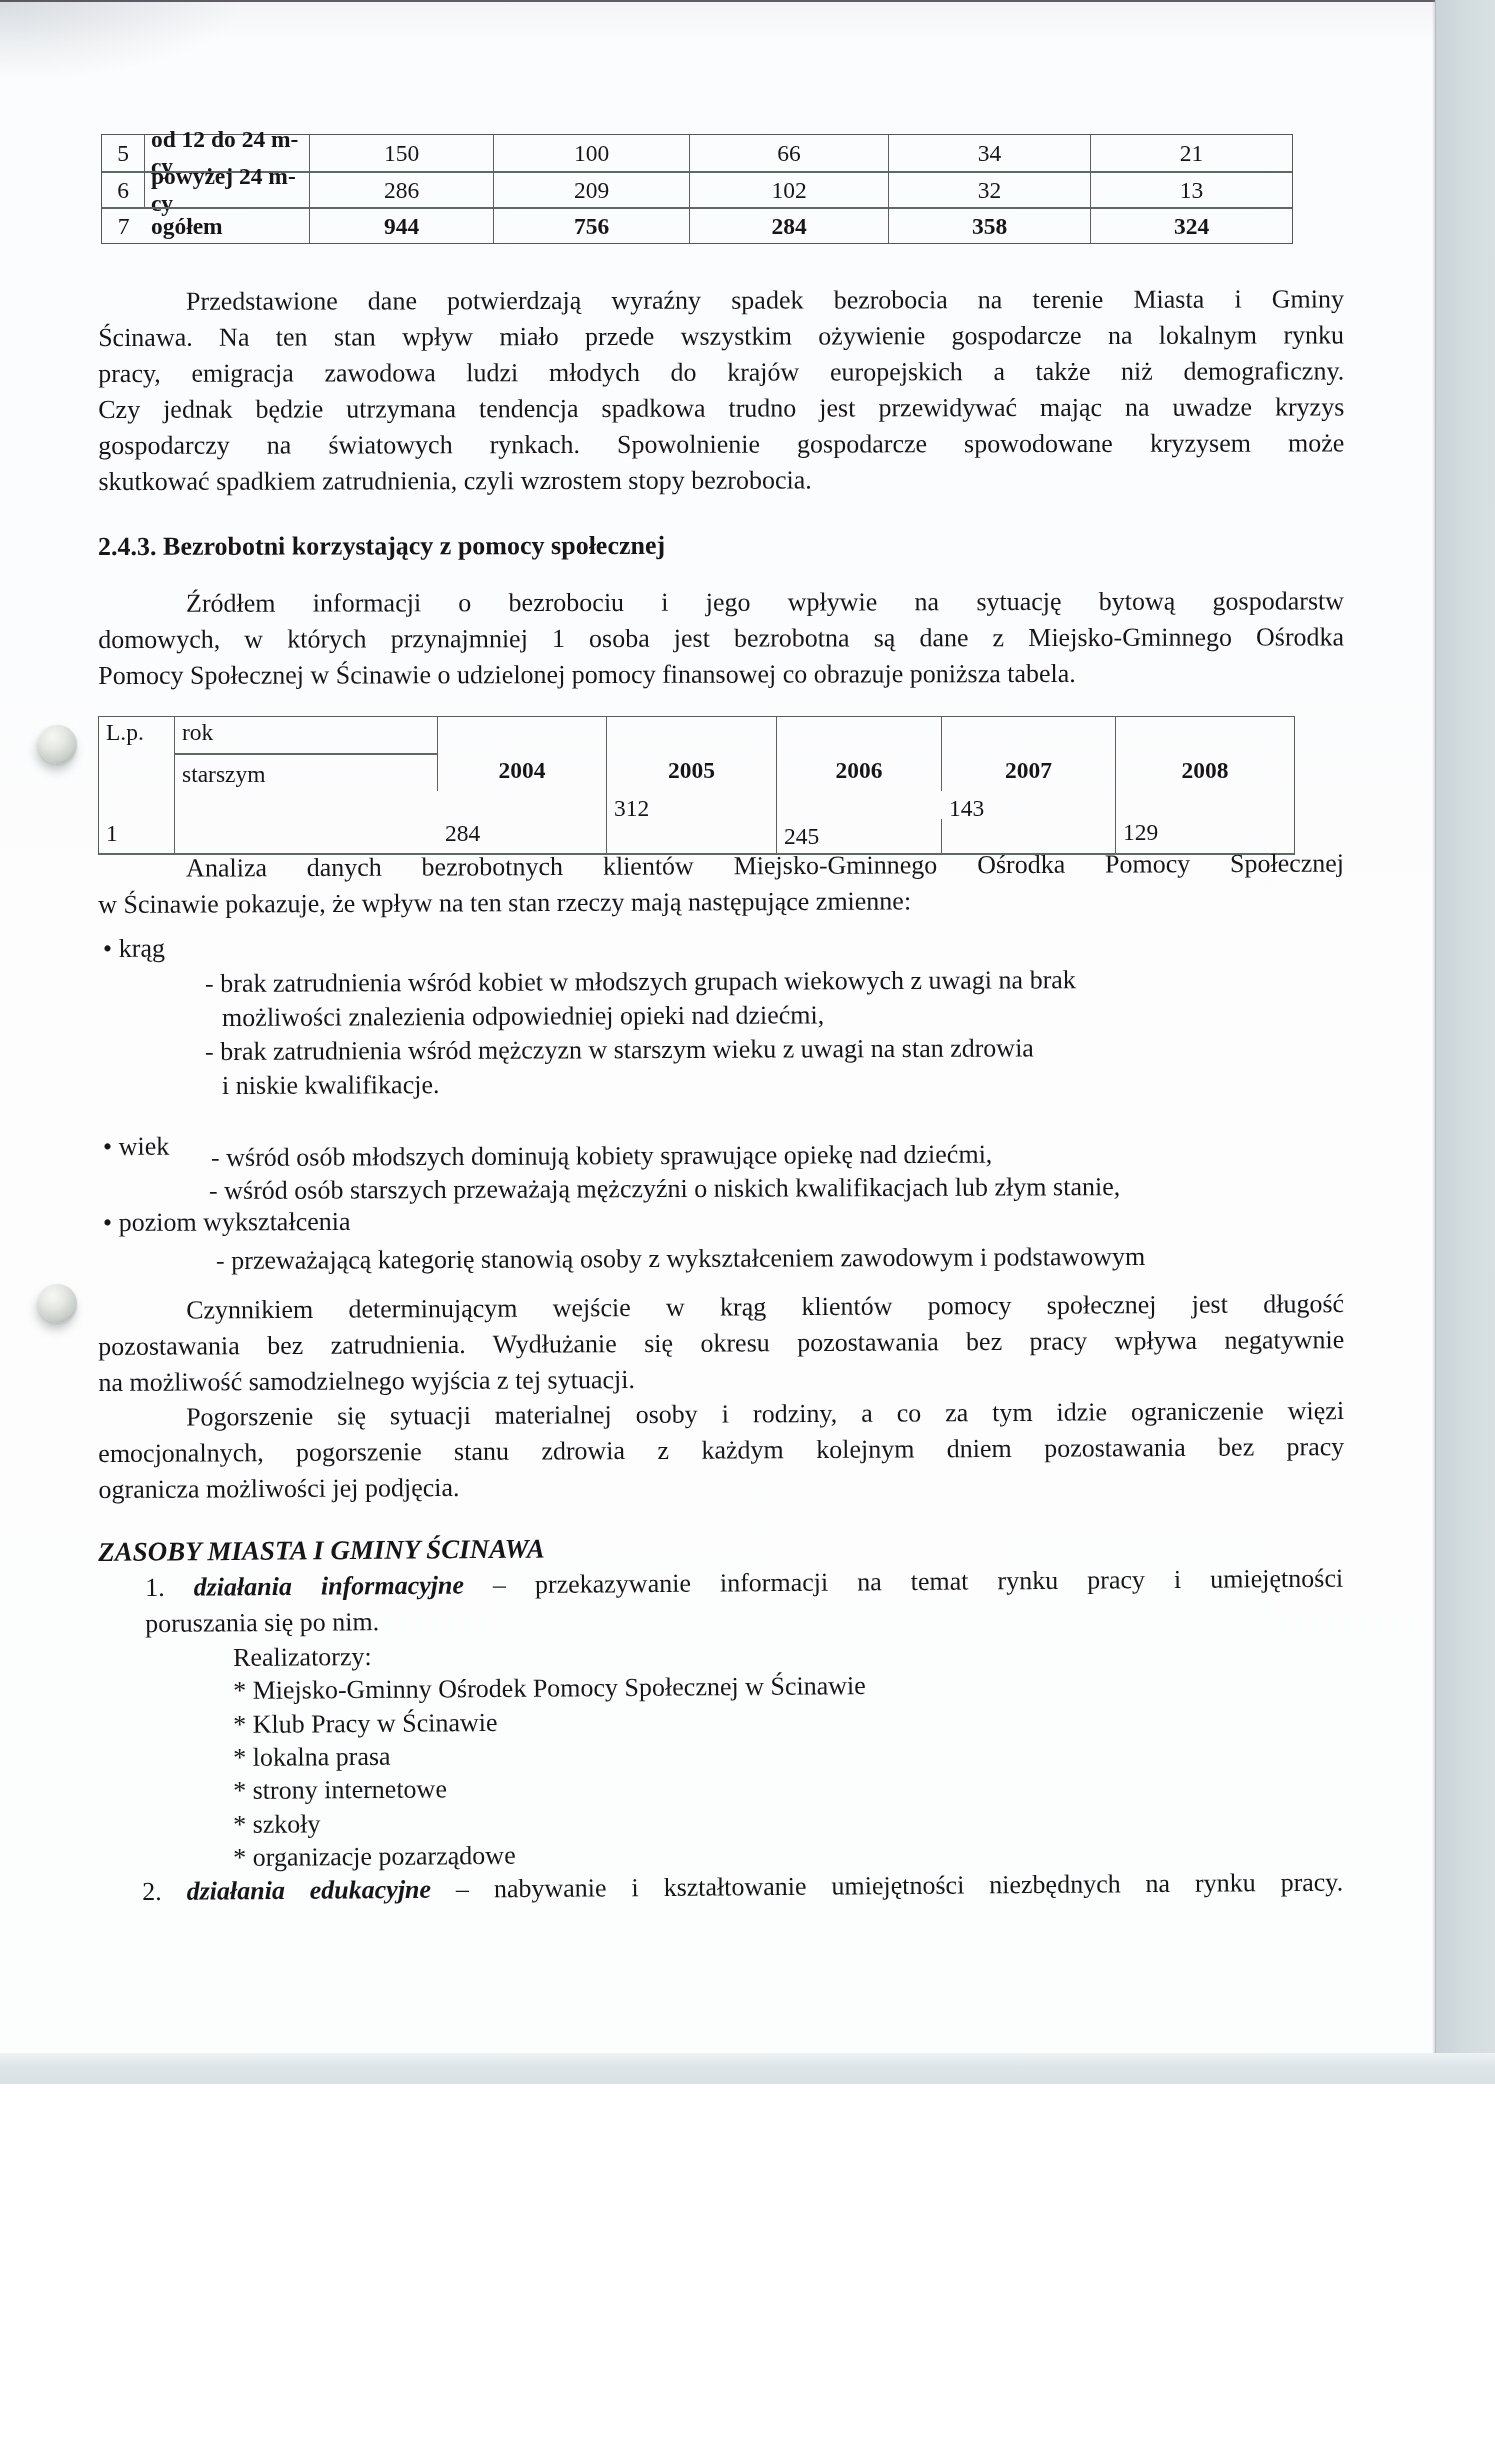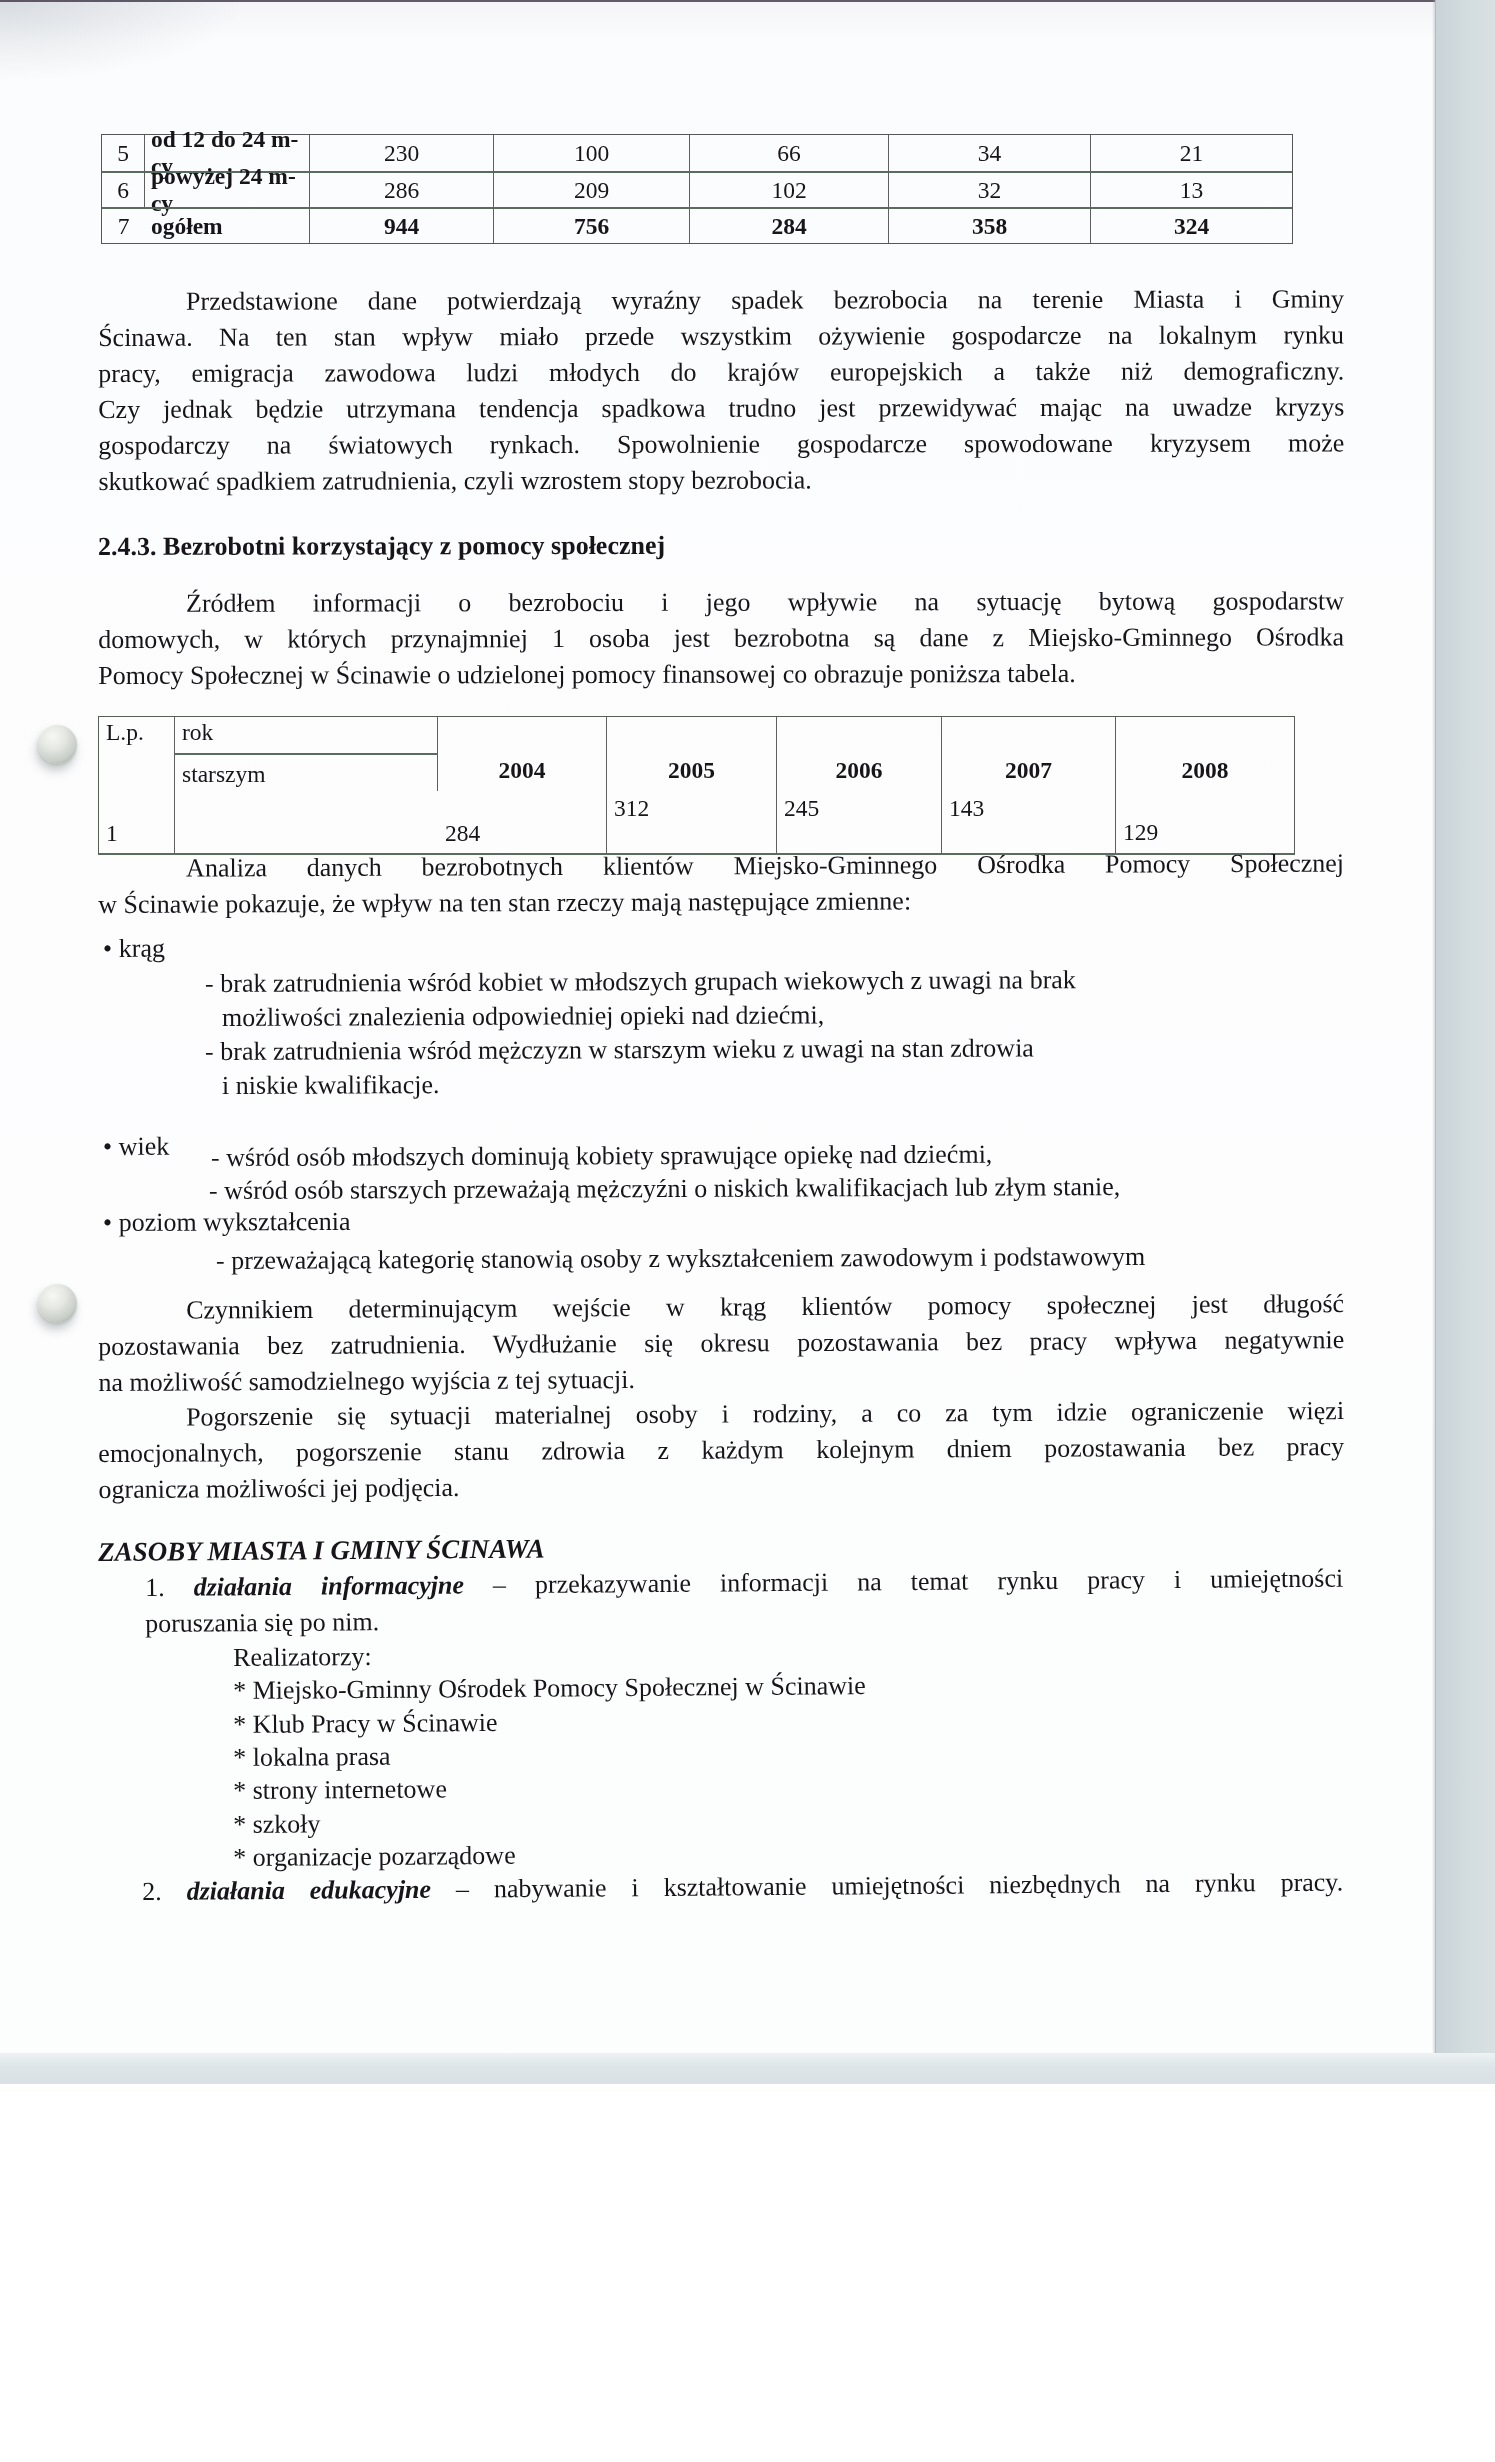--- a/index.html
+++ b/index.html
@@ -68,21 +68,21 @@
   <div class="sheet-top-line"></div>
   <div class="right-strip"></div>
   <div class="sheet-right-edge"></div>
   <div class="bottom-band"></div>
   <div class="hole" style="left:38px;top:725px;"></div>
   <div class="hole" style="left:38px;top:1284px;"></div>
 
   <div class="t1">
     <div class="c num">5</div>
     <div class="c b">od 12 do 24 m-cy</div>
-    <div class="c num">230</div>
+    <div class="c num">150</div>
     <div class="c num">100</div>
     <div class="c num">66</div>
     <div class="c num">34</div>
     <div class="c num lastcol">21</div>
 
     <div class="c num r2">6</div>
     <div class="c b r2">powyżej 24 m-cy</div>
     <div class="c num r2">286</div>
     <div class="c num r2">209</div>
     <div class="c num r2">102</div>
@@ -121,21 +121,21 @@
     <div class="c prz">starszym</div>
     <div class="c yr" style="grid-column:3;">2004</div>
     <div class="c yr" style="grid-column:4;">2005</div>
     <div class="c yr" style="grid-column:5;">2006</div>
     <div class="c yr" style="grid-column:6;">2007</div>
     <div class="c yr lastcol" style="grid-column:7;">2008</div>
 
     <div class="c d bottom" style="grid-column:1;">1</div>
     <div class="c d bottom" style="grid-column:3;">284</div>
     <div class="c d top" style="grid-column:4;">312</div>
-    <div class="c d top" style="grid-column:5;">245</div>
+    <div class="c d top" style="grid-column:5;margin-top:28px;">245</div>
     <div class="c d top" style="grid-column:6;">143</div>
     <div class="c d top lastcol" style="grid-column:7;margin-top:24px;">129</div>
   </div>
 
   <div class="blk j rot2" style="left:98px;top:851px;width:1246px;">
     <span class="ln indent">Analiza danych bezrobotnych klientów Miejsko-Gminnego Ośrodka Pomocy Społecznej</span>
     <span class="ln last">w Ścinawie pokazuje, że wpływ na ten stan rzeczy mają następujące zmienne:</span>
   </div>
 
   <div class="line rot2" style="left:103px;top:931px;"><span>•</span>&nbsp;<span>krąg</span></div>

